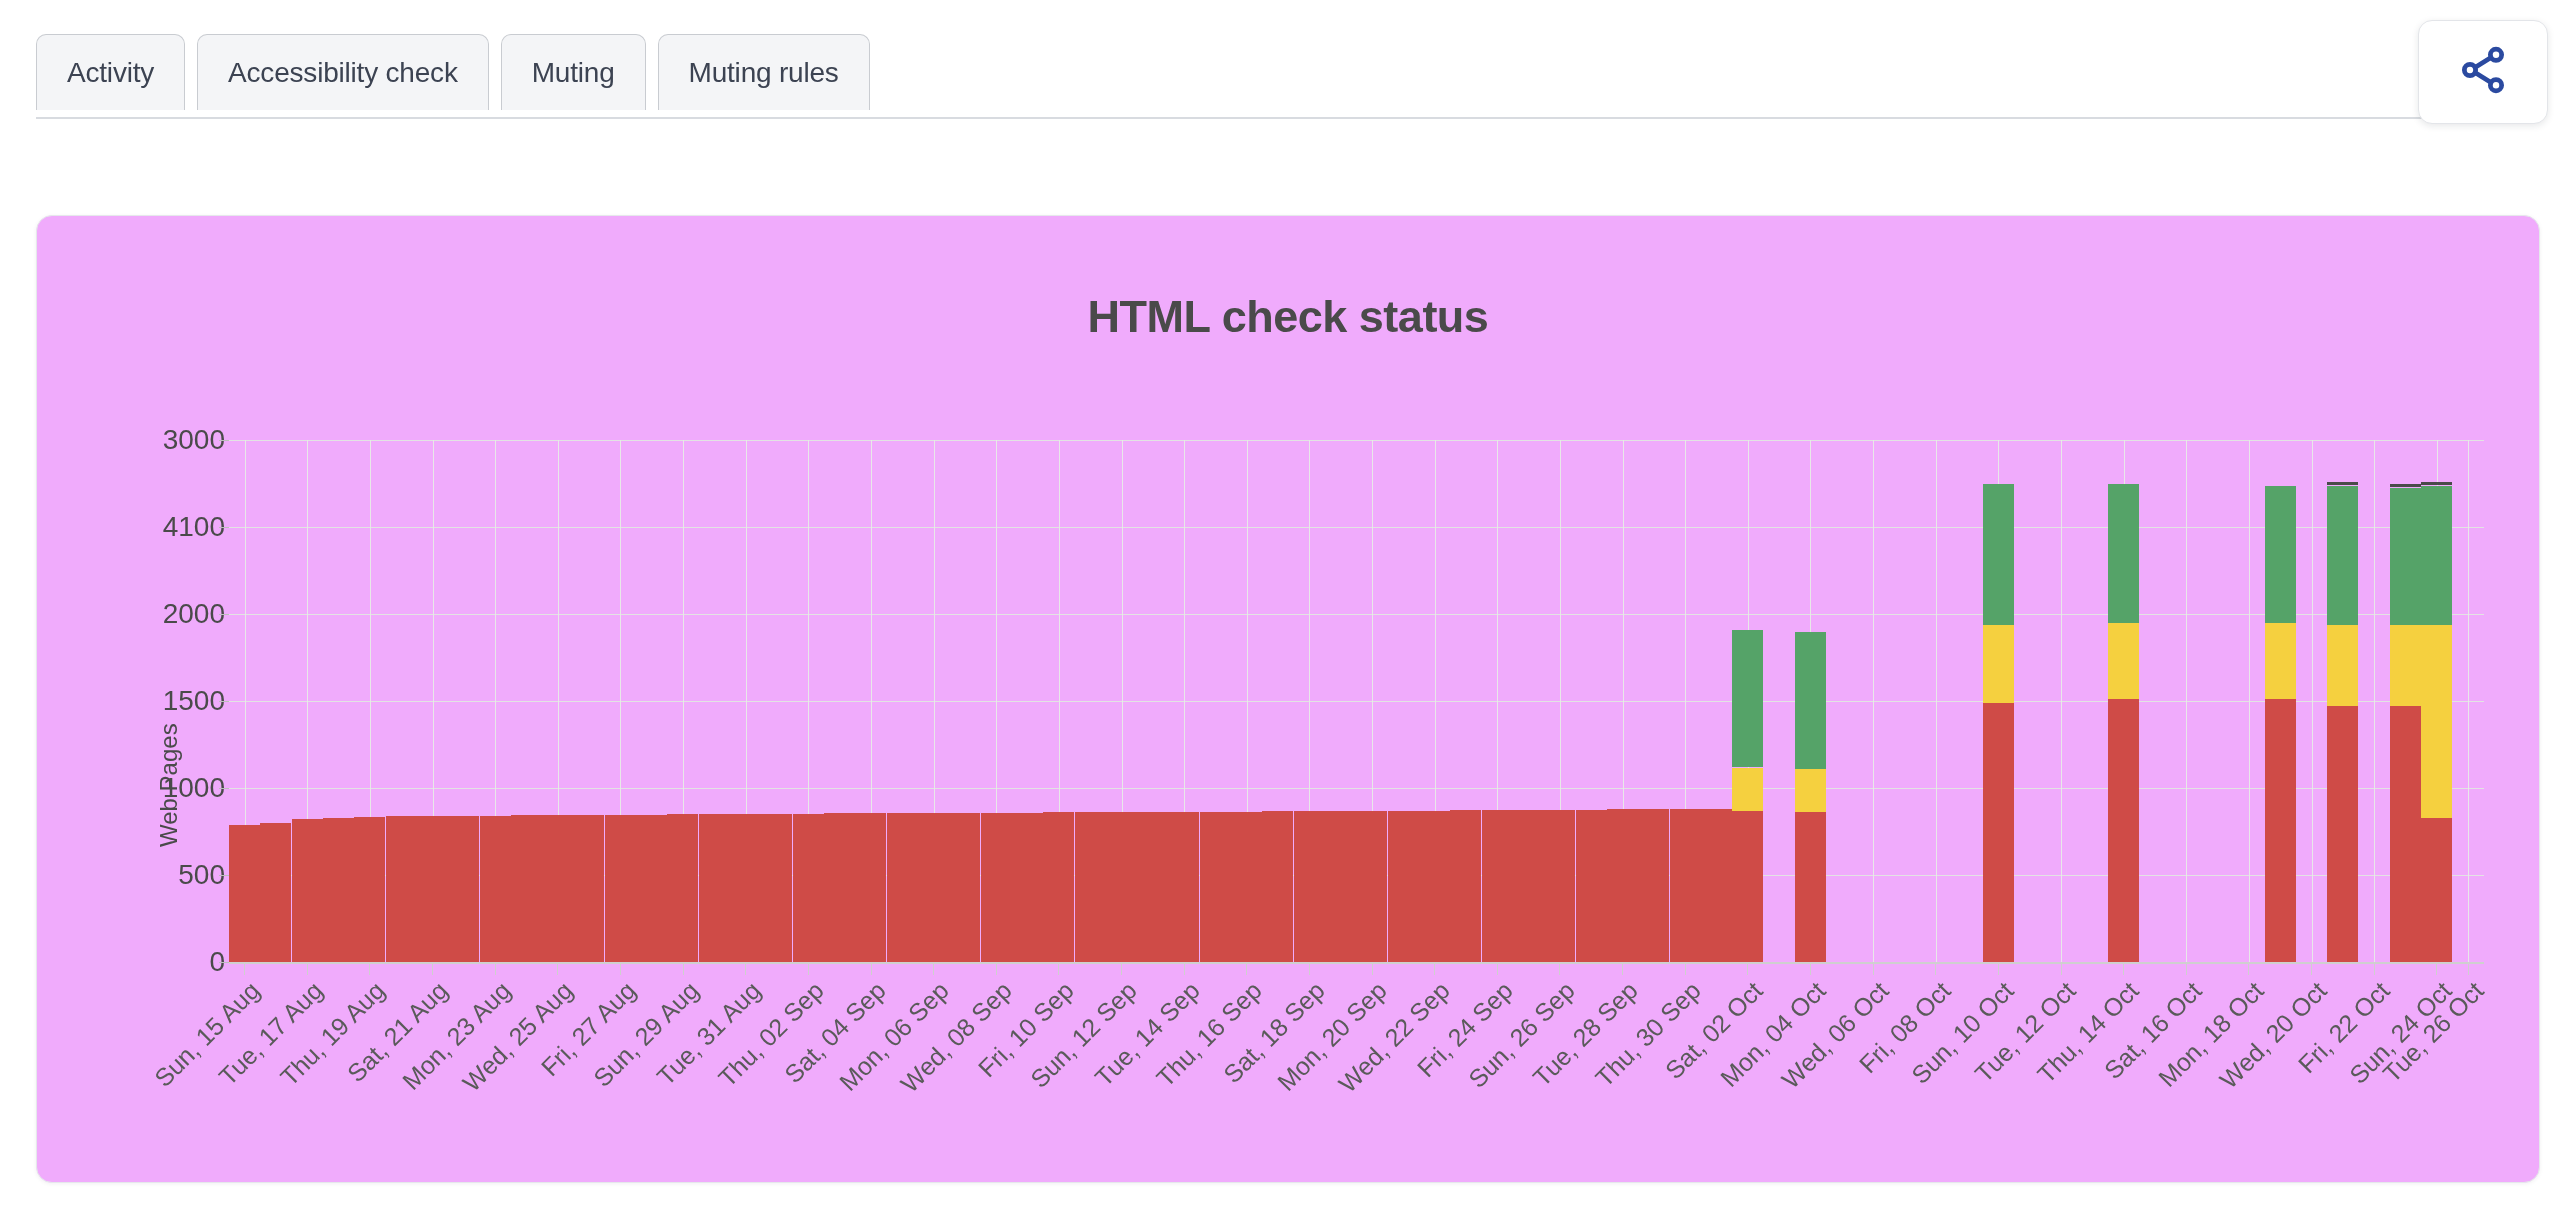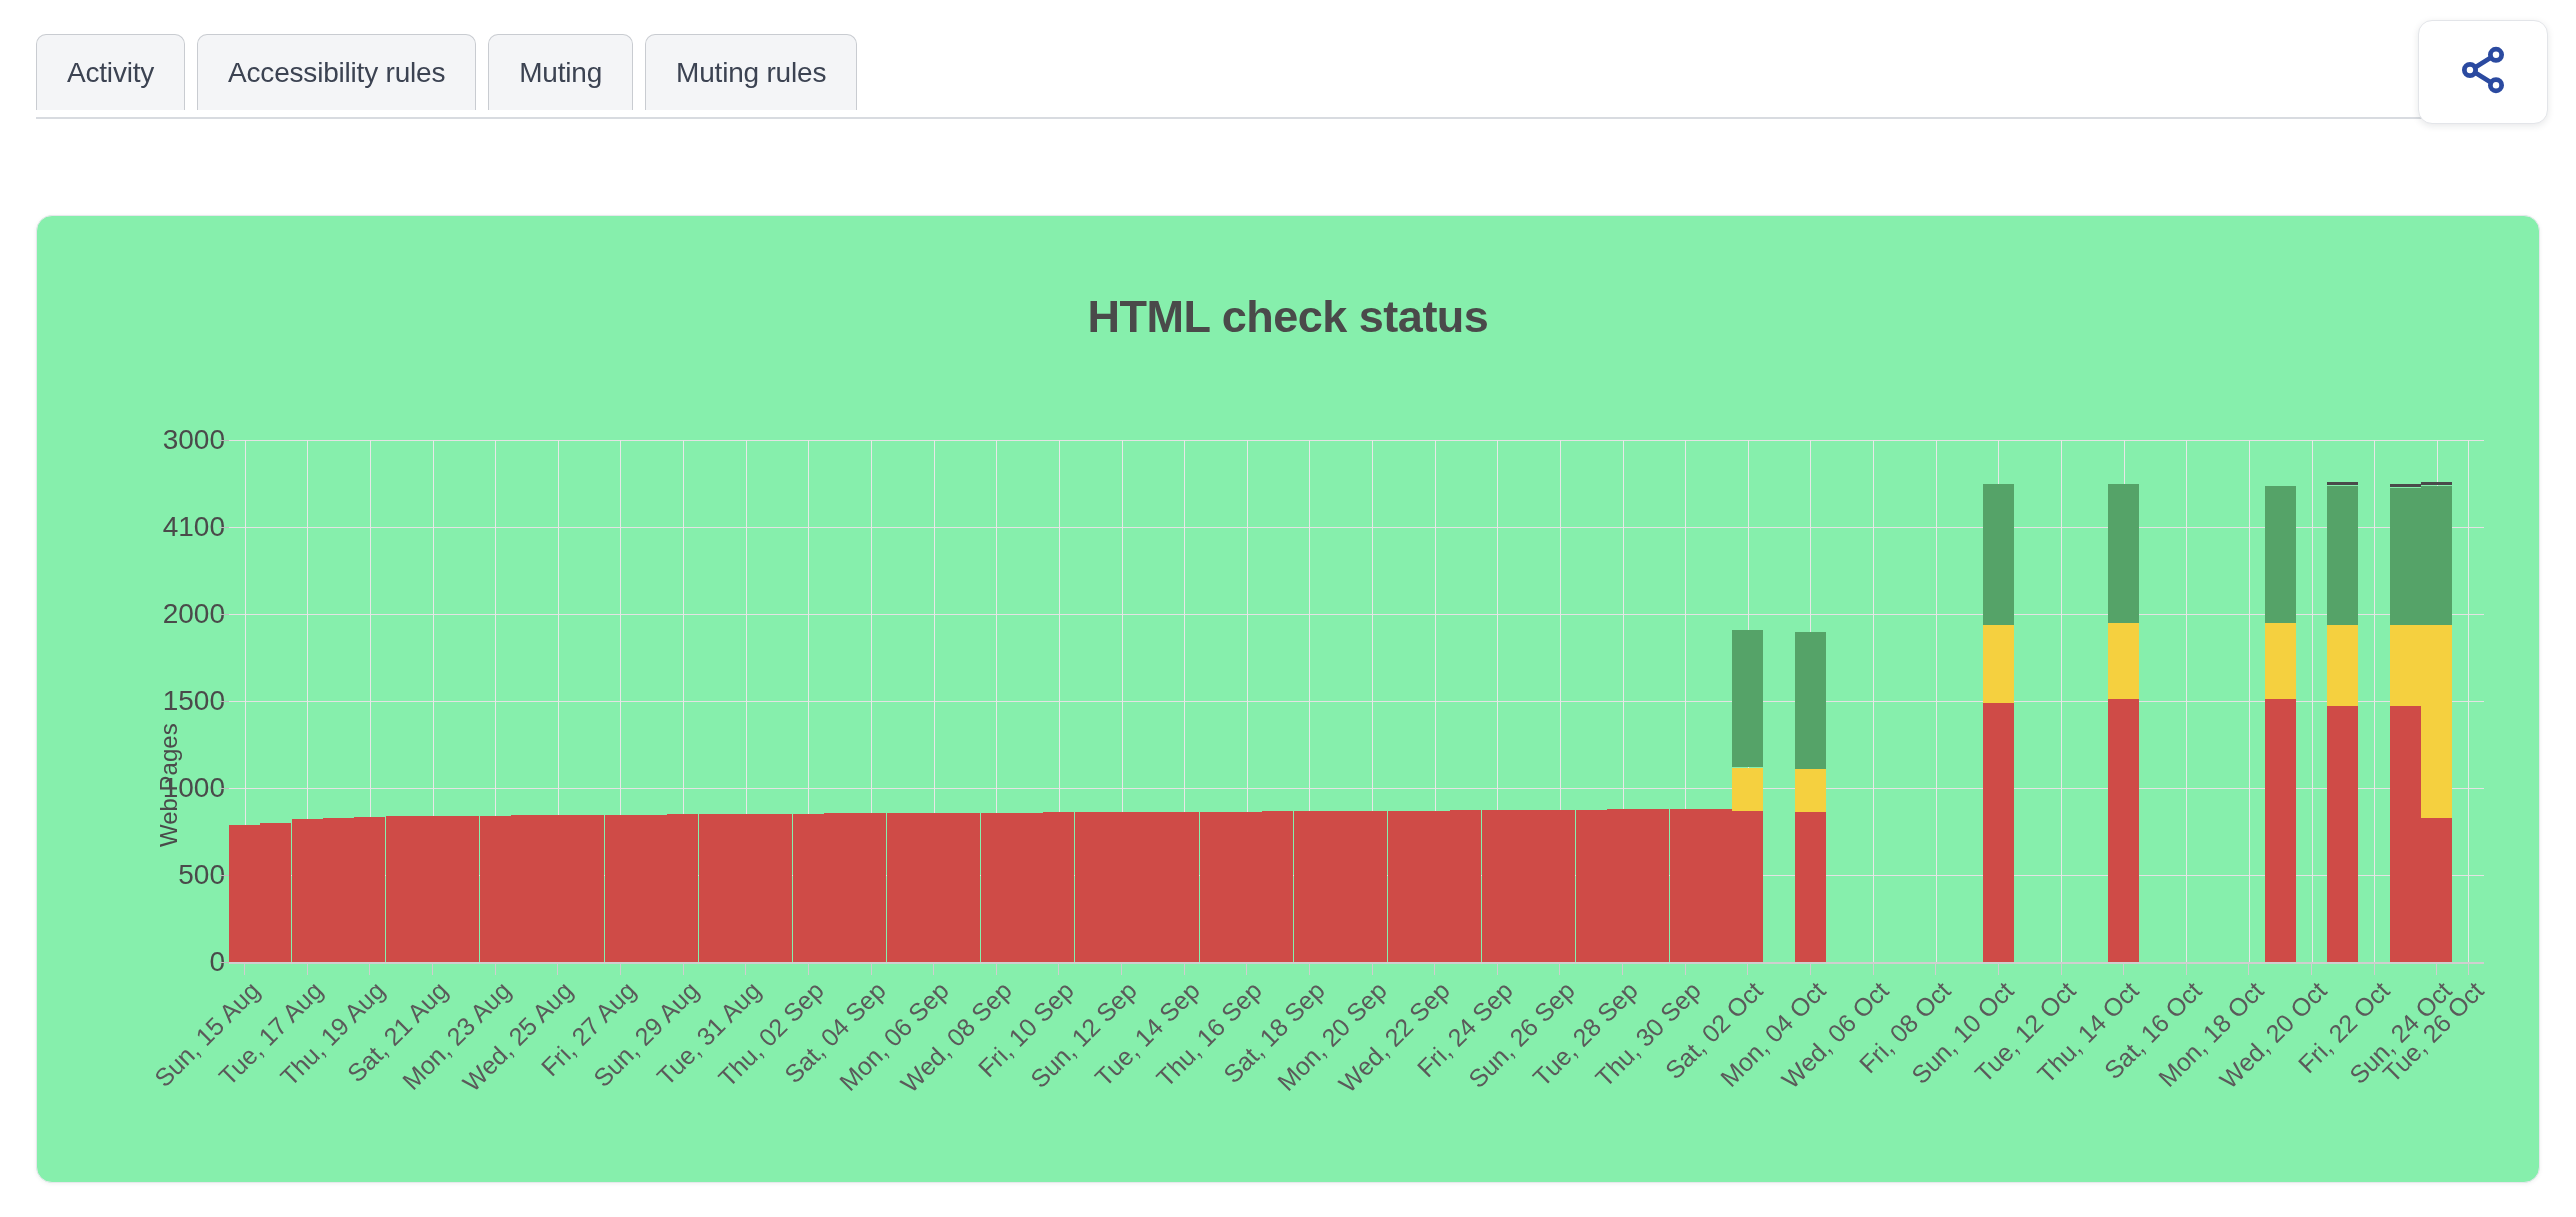--- a/index.html
+++ b/index.html
@@ -62,21 +62,21 @@
     box-shadow:0 2px 7px rgba(20,25,40,.10);
     display:flex;align-items:center;justify-content:center;
     cursor:pointer;
     box-sizing:border-box;
   }
 
   
   .card{
     position:absolute;left:36px;top:215px;
     width:2504px;height:968px;
-    background:#86efac;
+    background:#f0abfc;
     border:1px solid #e6e8ec;
     border-radius:16px;
     box-shadow:0 1px 4px rgba(20,25,40,.06);
     box-sizing:border-box;
   }
 
   .chart-title{
     position:absolute;left:0;right:0;top:75px;
     text-align:center;
     font-size:45px;font-weight:bold;color:#4a4a4a;
@@ -137,21 +137,21 @@
 </head>
 <body>
 
 <div class="tabbar">
   <div class="tabline"></div>
   <div class="tabs">
     <div class="tab">
         <span>Activity</span>
       </div>
     <div class="tab">
-        <span>Accessibility rules</span>
+        <span>Accessibility check</span>
       </div>
     <div class="tab">
         <span>Muting</span>
       </div>
     <div class="tab">
         <span>Muting rules</span>
       </div>
   </div>
 </div>
 

